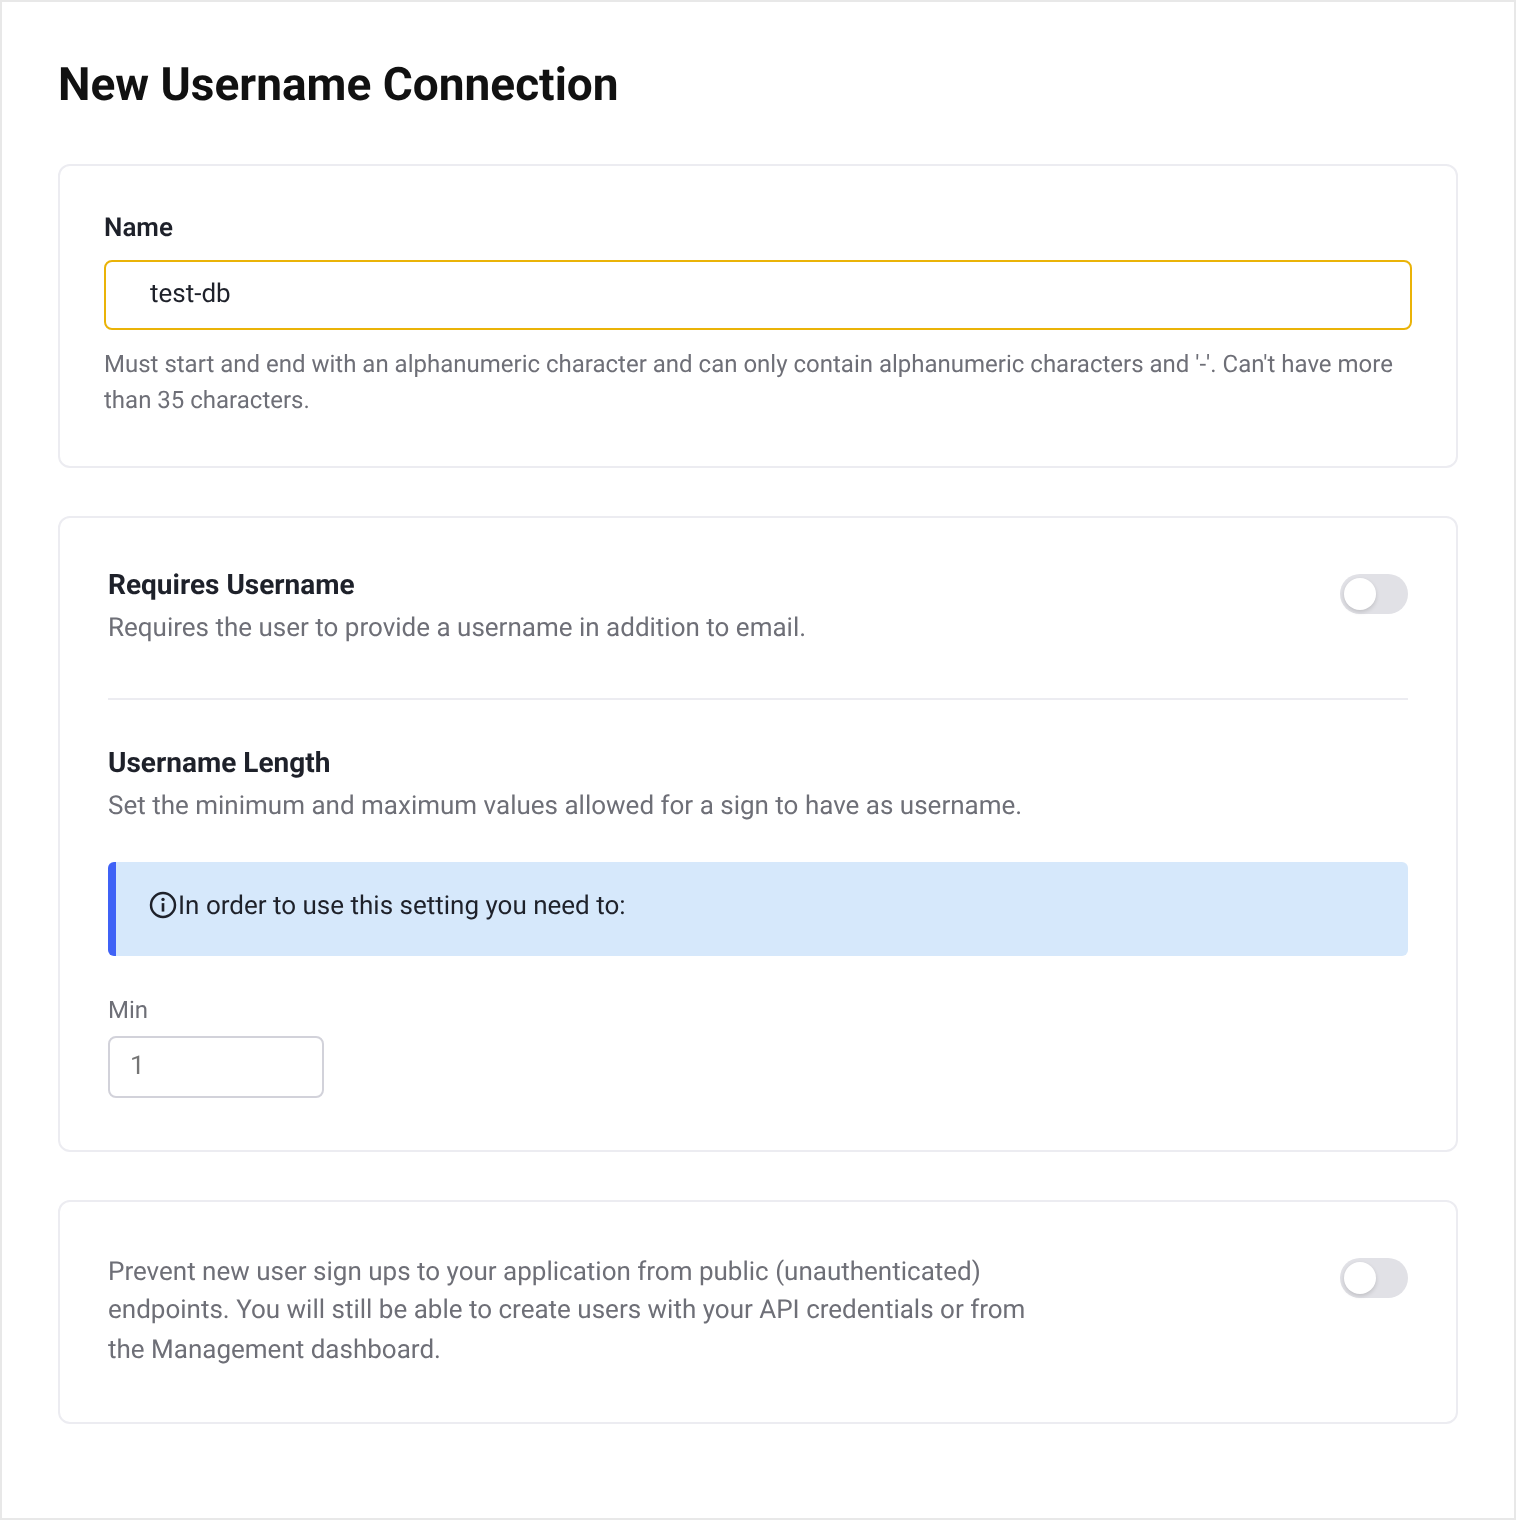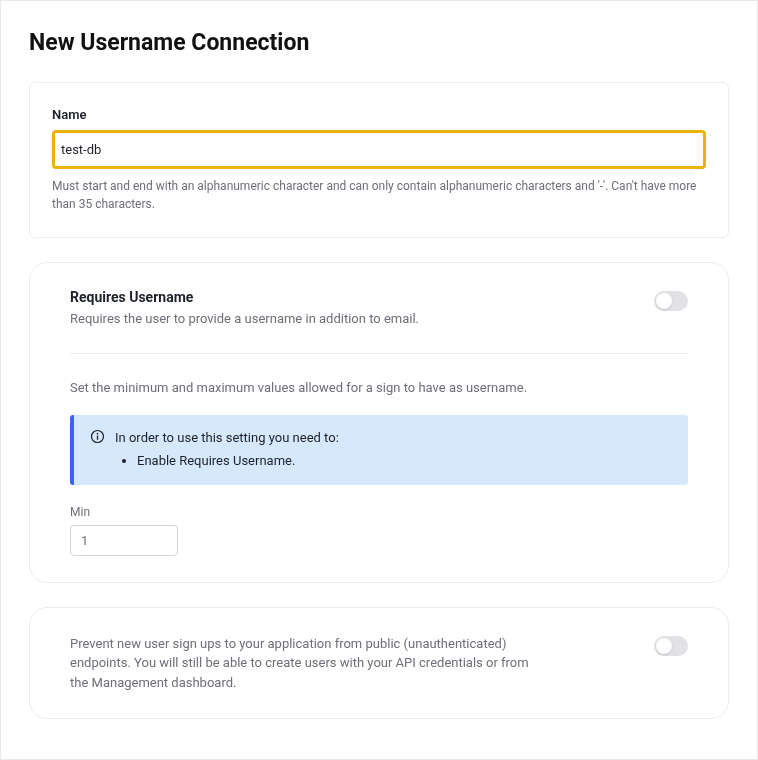--- a/index.html
+++ b/index.html
@@ -34,38 +34,38 @@
     }
     .field-label {
       font-size: 13px;
       font-weight: 600;
       color: #1e212a;
       margin-bottom: 8px;
       display: block;
     }
     .text-input {
       width: 100%;
-      border: 3px solid #eab308;
+      border: 1px solid #eab308;
       border-radius: 4px;
-      padding: 9px 6px;
+      padding: 9px 22px;
       font-size: 13px;
       color: #1e212a;
       font-family: inherit;
       outline: none;
     }
     .help-text {
       font-size: 12px;
       color: #6e6f77;
       line-height: 1.5;
       margin-top: 8px;
     }
     .settings-card {
       border: 1px solid #ececf1;
-      border-radius: 18px;
-      padding: 26px 40px;
+      border-radius: 6px;
+      padding: 26px 24px;
       margin-bottom: 24px;
     }
     .setting-row {
       display: flex;
       justify-content: space-between;
       align-items: flex-start;
       gap: 30px;
     }
     .setting-info {
       flex: 1;
@@ -108,21 +108,20 @@
       margin: 24px 0;
     }
     .info-banner {
       background: #d6e8fb;
       border-left: 4px solid #3f62f6;
       border-radius: 3px;
       padding: 13px 16px;
       margin-top: 18px;
       display: flex;
       align-items: flex-start;
-      gap: 10px;
     }
     .info-icon {
       flex-shrink: 0;
       margin-top: 1px;
     }
     .info-content {
       font-size: 13px;
       color: #1e212a;
       line-height: 1.6;
     }
@@ -180,37 +179,35 @@
       </div>
       <div class="toggle">
         <div class="toggle-knob"></div>
       </div>
     </div>
 
     <div class="divider"></div>
 
     <div class="setting-row">
       <div class="setting-info">
+        <div class="setting-title">Username Length</div>
         <div class="setting-desc">Set the minimum and maximum values allowed for a sign to have as username.</div>
       </div>
     </div>
 
     <div class="info-banner">
       <span class="info-icon">
         <svg width="15" height="15" viewBox="0 0 16 16" fill="none">
           <circle cx="8" cy="8" r="6.4" stroke="#1e212a" stroke-width="1.3"></circle>
           <circle cx="8" cy="5" r="0.9" fill="#1e212a"></circle>
           <rect x="7.3" y="7" width="1.4" height="4.5" fill="#1e212a"></rect>
         </svg>
       </span>
       <div class="info-content">
         <span>In order to use this setting you need to:</span>
-        <ul>
-          <li>Enable Requires Username.</li>
-        </ul>
       </div>
     </div>
 
     <div class="minmax-row">
       <div class="minmax-field">
         <span class="minmax-label">Min</span>
         <input type="text" class="minmax-input" disabled="" placeholder="1" style="">
       </div>
     </div>
 

